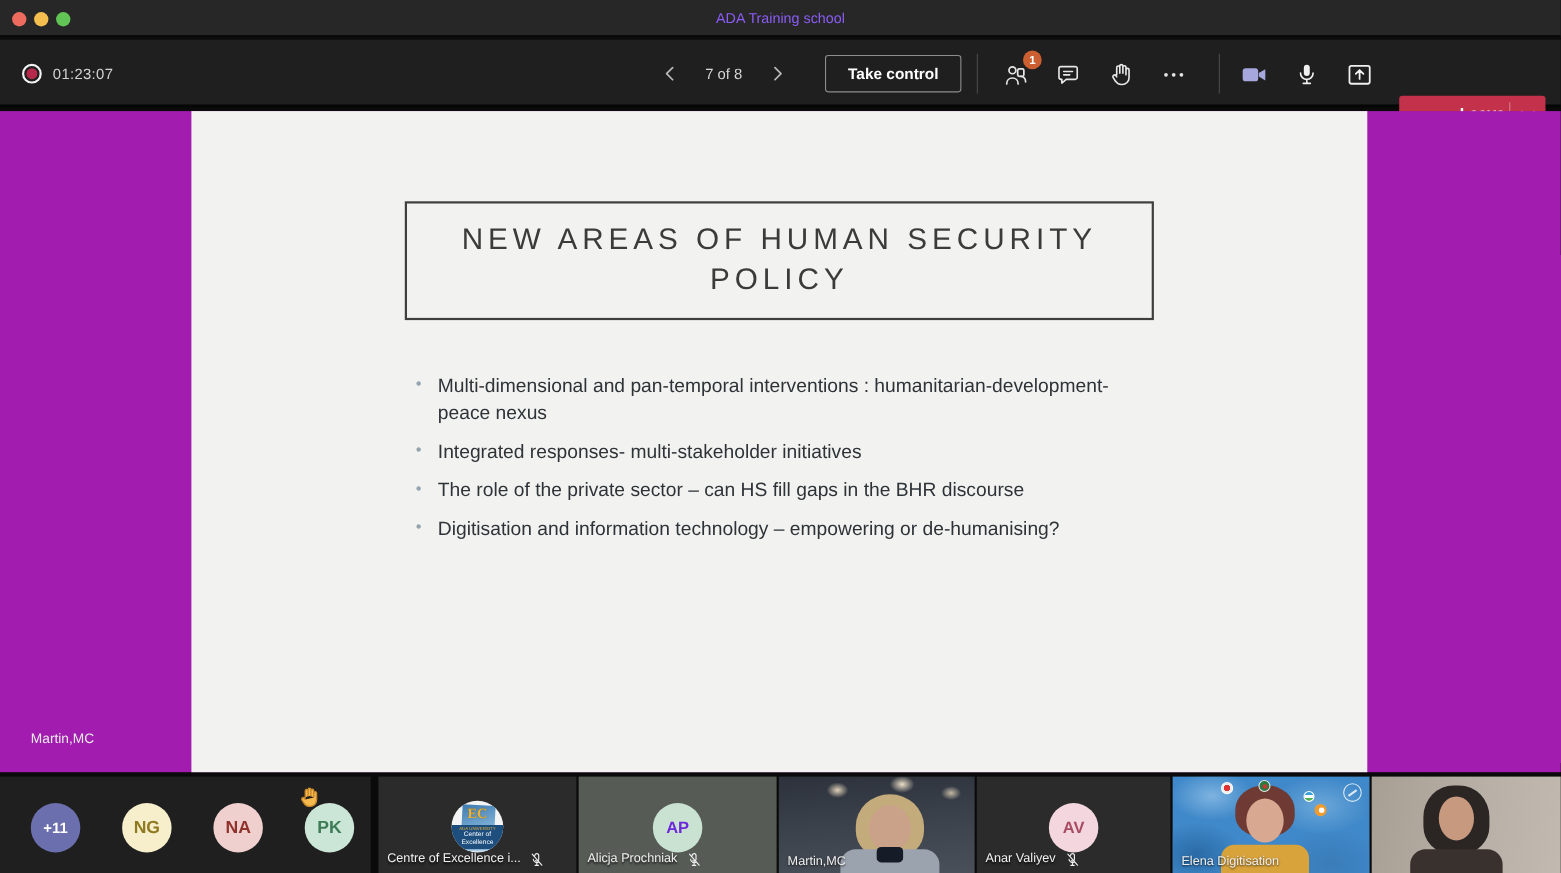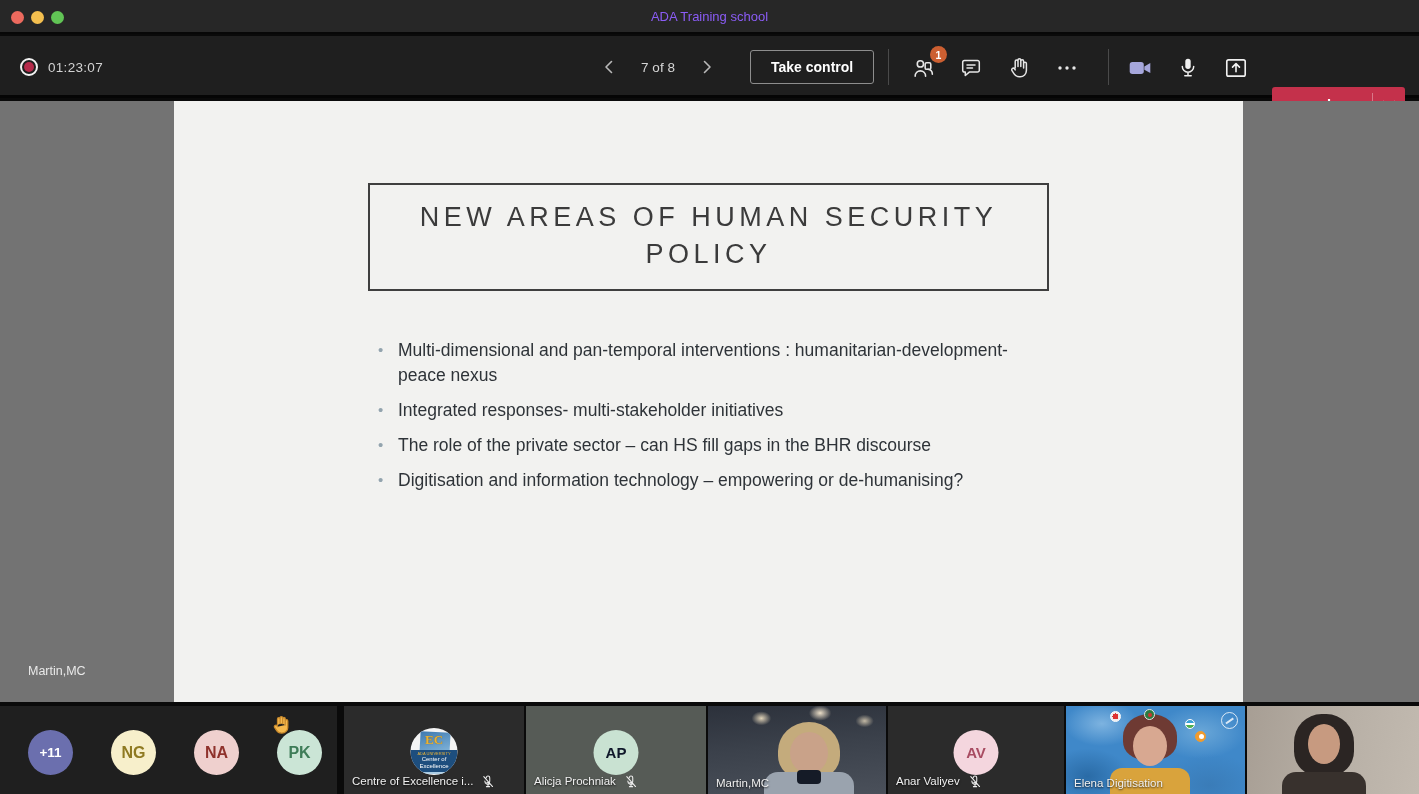--- a/index.html
+++ b/index.html
@@ -26,21 +26,21 @@
   .take-control { margin-left:16px; height:34px; padding:0 20px; background:transparent; border:1px solid #8d8d8d; border-radius:3px; color:#fff; font-size:14px; font-weight:600; font-family:inherit; cursor:pointer; }
   .tb-divider { position:absolute; top:13px; width:1px; height:36px; background:#4a4a4a; }
   .icon-btn { position:absolute; top:17px; width:30px; height:30px; background:none; border:none; display:flex; align-items:center; justify-content:center; cursor:pointer; }
   .badge { position:absolute; top:-7px; right:-9px; min-width:17px; height:17px; border-radius:9px; color:#fff; font-size:10.5px; font-weight:600; display:flex; align-items:center; justify-content:center; padding:0 4px; }
   .leave-btn { position:absolute; left:1272px; top:51px; width:133px; height:34px; border:none; border-radius:3px; color:#fff; display:flex; align-items:center; cursor:pointer; font-family:inherit; }
   .leave-btn .lbl { font-size:14.5px; font-weight:600; color:#fff; margin-left:9px; }
   .leave-sep { position:absolute; right:32px; top:6px; width:1px; height:22px; background:rgba(255,255,255,.35); }
   .leave-chev { position:absolute; right:9px; top:13px; }
 
   
-  .stage { position:absolute; left:0; top:101px; width:1419px; height:601px; background:#737373; }
+  .stage { position:absolute; left:0; top:101px; width:1419px; height:601px; background:#a21caf; }
   .slide { position:absolute; left:174px; top:0; width:1069px; height:601px; }
   .slide-titlebox { position:absolute; left:194px; top:82px; width:681px; height:108px; border:2px solid #3f3f3f; }
   .slide-title { margin-top:14px; text-align:center; color:#3b3b3b; font-size:27px; letter-spacing:4.5px; line-height:37px; font-weight:400; }
   .bullets { position:absolute; left:204px; top:237px; width:660px; list-style:none; }
   .bullets li { position:relative; padding-left:20px; color:#2e3338; font-size:17.5px; line-height:24.5px; margin-bottom:10.5px; }
   .bullets li::before { content:"•"; position:absolute; left:0; top:0; color:#93a4ae; font-size:15px; }
   .presenter-label { position:absolute; left:28px; top:563px; color:#e9e9e9; font-size:12.5px; }
 
   
   .strip { position:absolute; left:0; top:706px; width:1419px; height:88px; background:#0a0a0a; }
@@ -241,21 +241,21 @@
       </div>
       <div class="tile-name">
         <span>Centre of Excellence i...</span>
         <svg width="14" height="14" viewBox="0 0 16 16">
             <path d="M6 3.2 a2 2 0 0 1 4 0 V7 a2 2 0 0 1-3.3 1.5 M4.4 7 a3.6 3.6 0 0 0 5.9 2.7 M8 10.7 V13 M6.2 13.3 h3.6 M3.2 1.8 l10 11.4" stroke="#f0f0f0" stroke-width="1.2" fill="none" stroke-linecap="round"></path>
           </svg>
       </div>
     </div>
 
     <div class="tile" style="left: 526px; width: 180px; background: rgb(86, 91, 86);">
-      <div class="t-av" style="background: rgb(201, 226, 210); color: #0f172a;">AP</div>
+      <div class="t-av" style="background: rgb(201, 226, 210); color: #6d28d9;">AP</div>
       <div class="tile-name">
         <span>Alicja Prochniak</span>
         <svg width="14" height="14" viewBox="0 0 16 16">
             <path d="M6 3.2 a2 2 0 0 1 4 0 V7 a2 2 0 0 1-3.3 1.5 M4.4 7 a3.6 3.6 0 0 0 5.9 2.7 M8 10.7 V13 M6.2 13.3 h3.6 M3.2 1.8 l10 11.4" stroke="#f0f0f0" stroke-width="1.2" fill="none" stroke-linecap="round"></path>
           </svg>
       </div>
     </div>
 
     <div class="tile vid-martin" style="left:708px; width:178px;">
       <div class="m-hair"></div>

